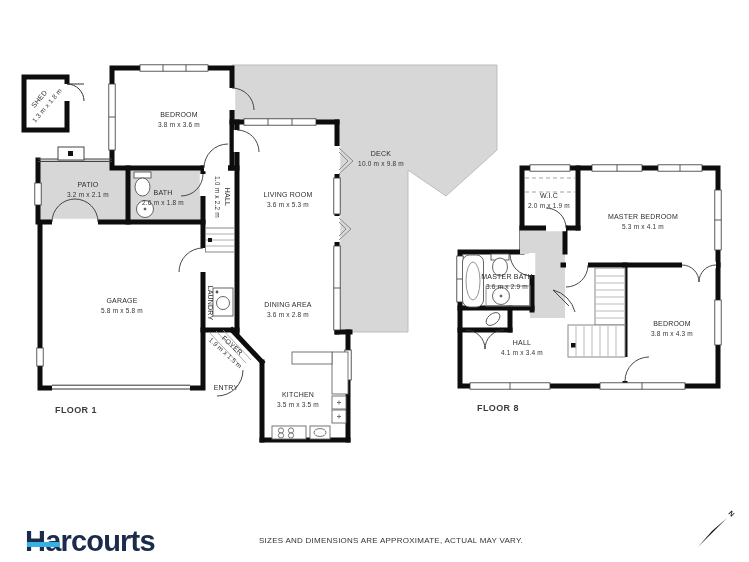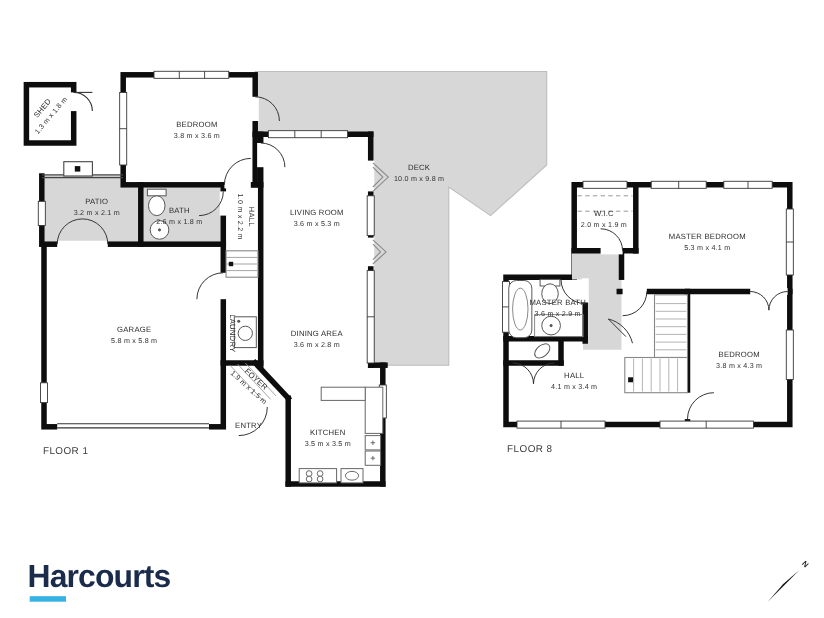--- a/index.html
+++ b/index.html
@@ -5,23 +5,23 @@
   html,body{margin:0;padding:0;background:#fff;}
   .canvas{position:relative;width:749px;height:562px;background:#ffffff;overflow:hidden;
           font-family:"Liberation Sans",sans-serif;}
   svg{position:absolute;left:0;top:0;}
   .room-label{position:absolute;transform:translate(-50%,-50%);text-align:center;color:#2b2b2b;
               font-size:7px;letter-spacing:.2px;line-height:1.4;white-space:nowrap;}
   .room-label .rd{font-size:6.5px;color:#333;}
   .rot90{transform:translate(-50%,-50%) rotate(90deg);}
   .rotm50{transform:translate(-50%,-50%) rotate(-50deg);}
   .rot42{transform:translate(-50%,-50%) rotate(42deg);}
-  .floor-label{position:absolute;font-size:9px;font-weight:normal;color:#3c3c3c;letter-spacing:.4px;}
+  .floor-label{position:absolute;font-size:9px;font-weight:bold;color:#3c3c3c;letter-spacing:.4px;margin-left:16px;}
   .logo{position:absolute;left:25px;top:509px;}
-  .logo-text{font-size:29px;font-weight:700;color:#1b2b4c;letter-spacing:-.8px;}
+  .logo-text{font-size:29px;font-weight:700;color:#1b2b4c;letter-spacing:-.8px;margin-top:16px;}
   .logo-underline{position:absolute;left:2px;top:33px;width:33px;height:5px;background:#35b2e3;}
   .disclaimer{position:absolute;left:259px;top:536px;font-size:8px;color:#333;letter-spacing:.25px;}
   .north-n{position:absolute;left:729px;top:510px;font-size:7px;font-weight:700;color:#222;
            transform:rotate(45deg);}
 </style>
 </head>
 <body>
 
 <div class="canvas">
 
@@ -343,15 +343,16 @@
 <div class="room-label" style="left:672px;top:328px">
   <div>BEDROOM</div>
   <div class="rd">3.8 m x 4.3 m</div>
 </div>
 <div class="floor-label" style="left:461px;top:403px">FLOOR 8</div>
 
 <div class="logo">
   <div class="logo-text">Harcourts</div>
   <div class="logo-underline"></div>
 </div>
+<div class="disclaimer">SIZES AND DIMENSIONS ARE APPROXIMATE, ACTUAL MAY VARY.</div>
 <div class="north-n">N</div>
 
 </div>
 
 </body></html>

